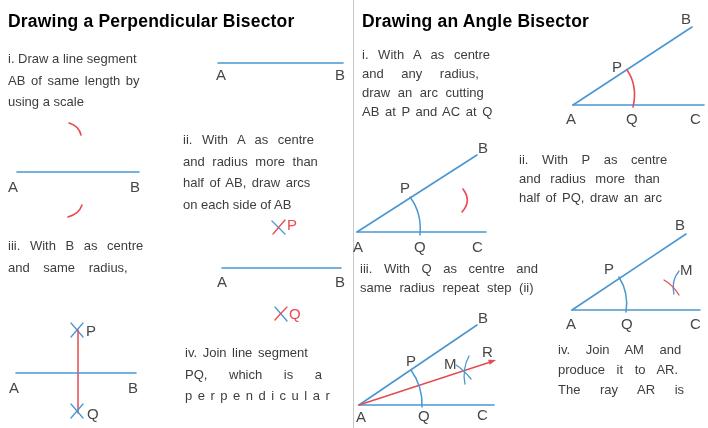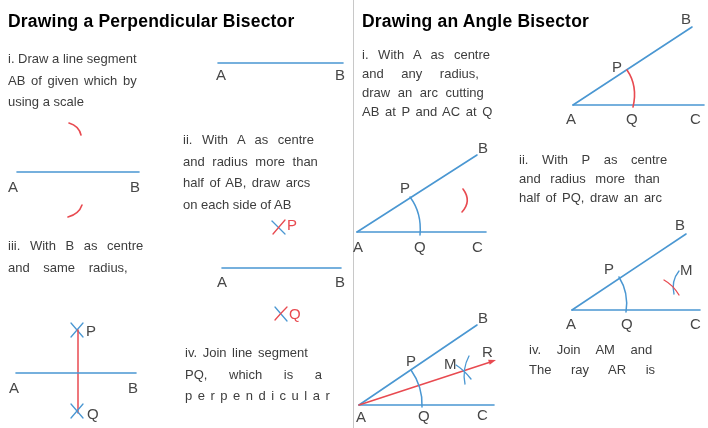--- a/index.html
+++ b/index.html
@@ -43,21 +43,21 @@
 <body>
 
 <div class="page">
 
   <div class="divider"></div>
 
   <div class="title" style="left:8px;top:11px">Drawing a Perpendicular Bisector</div>
 
   <div class="step" style="left:8px;top:48px">
     <div>i. Draw a line segment</div>
-    <div class="ws2">AB of given which by</div>
+    <div class="ws2">AB of same length by</div>
     <div>using a scale</div>
   </div>
 
   <svg style="left:205px;top:50px" width="145" height="38">
     <line class="seg" x1="13" y1="13" x2="138" y2="13"></line>
     <text class="lbl" x="11" y="30">A</text>
     <text class="lbl" x="130" y="30">B</text>
   </svg>
 
   <div class="step" style="left:183px;top:129px">
@@ -142,20 +142,24 @@
     <text class="lbl" x="62" y="112">Q</text>
     <text class="lbl" x="120" y="112">C</text>
   </svg>
 
   <div class="step rstep" style="left:519px;top:150px">
     <div class="ws10">ii. With P as centre</div>
     <div class="ws6">and radius more than</div>
     <div class="ws2">half of PQ, draw an arc</div>
   </div>
 
+  <div class="step rstep" style="left:360px;top:259px">
+    <div class="ws8">iii. With Q as centre and</div>
+    <div class="ws4">same radius repeat step (ii)</div>
+  </div>
 
   <svg style="left:558px;top:215px" width="150" height="118">
     <text class="lbl" x="117" y="15">B</text>
     <line class="seg" x1="14" y1="95" x2="128" y2="19"></line>
     <line class="seg" x1="14" y1="95" x2="142" y2="95"></line>
     <text class="lbl" x="46" y="59">P</text>
     <path class="arcb" d="M 61 62 Q 71 78 68 97"></path>
     <path class="tick tickb" d="M 121 56 Q 113 66 116 79"></path>
     <path class="tick tickr" d="M 106 65 Q 115 70 121 80"></path>
     <text class="lbl" x="122" y="60">M</text>
@@ -174,18 +178,19 @@
     <text class="lbl" x="54" y="56">P</text>
     <path class="arcb" d="M 59 60 Q 71 77 70 97"></path>
     <text class="lbl" x="92" y="59">M</text>
     <path class="tick tickb" d="M 117 46 Q 110 59 113 74"></path>
     <path class="tick tickb" d="M 104 55 Q 112 60 119 69"></path>
     <text class="lbl" x="4" y="112">A</text>
     <text class="lbl" x="66" y="111">Q</text>
     <text class="lbl" x="125" y="110">C</text>
   </svg>
 
-  <div class="step rstep lh20" style="left:529px;top:340px">
+  <div class="step rstep lh20" style="left:558px;top:340px">
     <div class="ws12">iv. Join AM and</div>
+    <div class="ws8">produce it to AR.</div>
     <div class="ws16">The ray AR is</div>
   </div>
 
 </div>
 
 </body></html>

